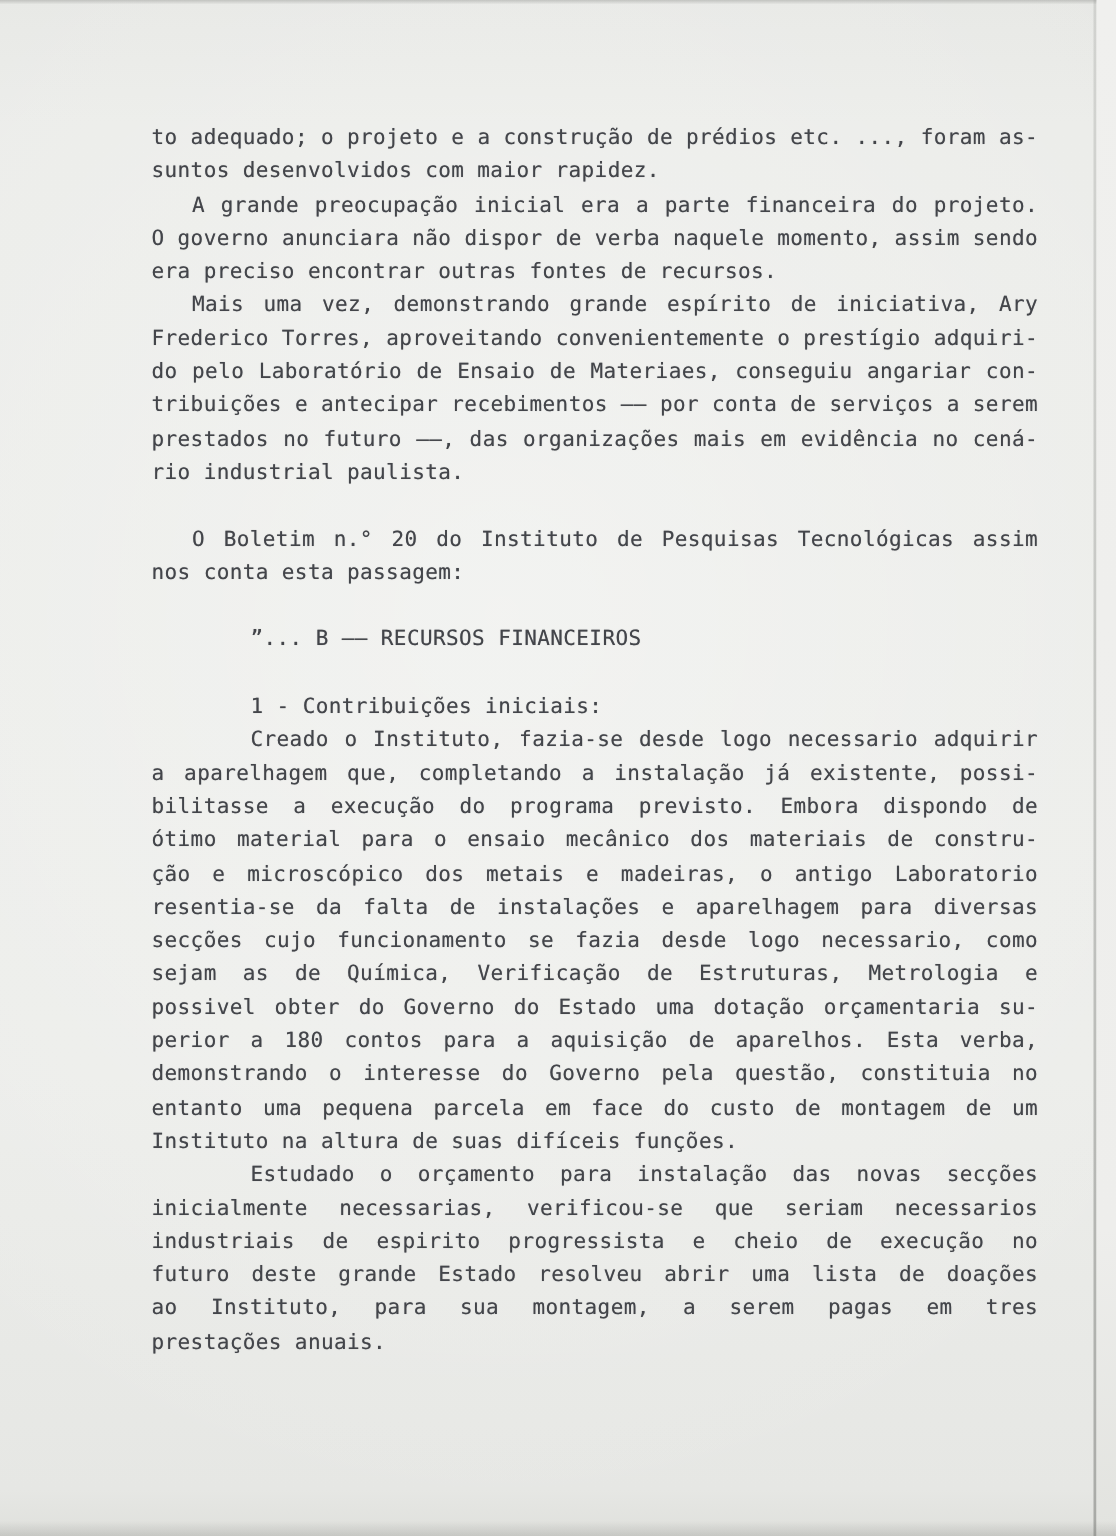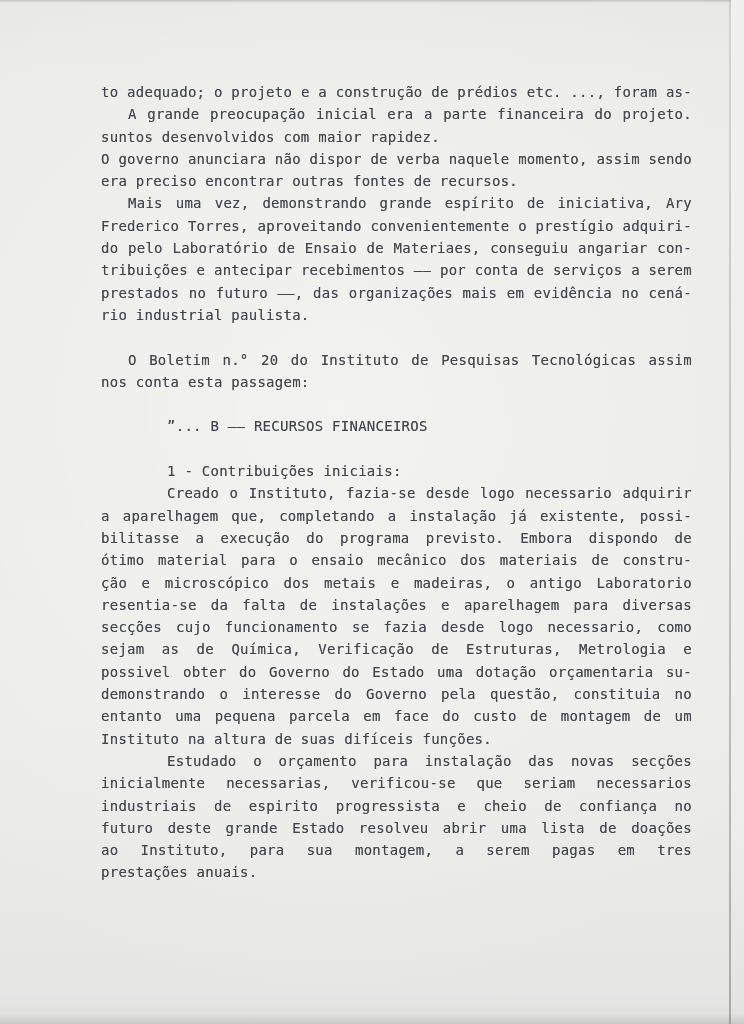--- a/index.html
+++ b/index.html
@@ -53,22 +53,22 @@
   .indent-2 { padding-left: 66px; }
   .blank { height: 22.3px; }
 </style>
 </head>
 <body>
 
 <div class="page">
   <div class="scan-edge-top"></div>
   <div class="text-block">
       <div class="line indent-0 justify">to adequado; o projeto e a construção de prédios etc. ..., foram as-</div>
+      <div class="line indent-0">suntos desenvolvidos com maior rapidez.</div>
       <div class="line indent-1 justify">A grande preocupação inicial era a parte financeira do projeto.</div>
-      <div class="line indent-0">suntos desenvolvidos com maior rapidez.</div>
       <div class="line indent-0 justify">O governo anunciara não dispor de verba naquele momento, assim sendo</div>
       <div class="line indent-0">era preciso encontrar outras fontes de recursos.</div>
       <div class="line indent-1 justify">Mais uma vez, demonstrando grande espírito de iniciativa, Ary</div>
       <div class="line indent-0 justify">Frederico Torres, aproveitando convenientemente o prestígio adquiri-</div>
       <div class="line indent-0 justify">do pelo Laboratório de Ensaio de Materiaes, conseguiu angariar con-</div>
       <div class="line indent-0 justify">tribuições e antecipar recebimentos —— por conta de serviços a serem</div>
       <div class="line indent-0 justify">prestados no futuro ——, das organizações mais em evidência no cená-</div>
       <div class="line indent-0">rio industrial paulista.</div>
       <div class="blank"></div>
       <div class="line indent-1 justify">O Boletim n.° 20 do Instituto de Pesquisas Tecnológicas assim</div>
@@ -79,26 +79,27 @@
       <div class="line indent-2">1 - Contribuições iniciais:</div>
       <div class="line indent-2 justify">Creado o Instituto, fazia-se desde logo necessario adquirir</div>
       <div class="line indent-0 justify">a aparelhagem que, completando a instalação já existente, possi-</div>
       <div class="line indent-0 justify">bilitasse a execução do programa previsto. Embora dispondo de</div>
       <div class="line indent-0 justify">ótimo material para o ensaio mecânico dos materiais de constru-</div>
       <div class="line indent-0 justify">ção e microscópico dos metais e madeiras, o antigo Laboratorio</div>
       <div class="line indent-0 justify">resentia-se da falta de instalações e aparelhagem para diversas</div>
       <div class="line indent-0 justify">secções cujo funcionamento se fazia desde logo necessario, como</div>
       <div class="line indent-0 justify">sejam as de Química, Verificação de Estruturas, Metrologia e</div>
       <div class="line indent-0 justify">possivel obter do Governo do Estado uma dotação orçamentaria su-</div>
+      <div class="line indent-0 justify">perior a 180 contos para a aquisição de aparelhos. Esta verba,</div>
       <div class="line indent-0 justify">demonstrando o interesse do Governo pela questão, constituia no</div>
       <div class="line indent-0 justify">entanto uma pequena parcela em face do custo de montagem de um</div>
       <div class="line indent-0">Instituto na altura de suas difíceis funções.</div>
       <div class="line indent-2 justify">Estudado o orçamento para instalação das novas secções</div>
       <div class="line indent-0 justify">inicialmente necessarias, verificou-se que seriam necessarios</div>
-      <div class="line indent-0 justify">industriais de espirito progressista e cheio de confiança no</div>
+      <div class="line indent-0 justify">industriais de espirito progressista e cheio de execução no</div>
       <div class="line indent-0 justify">futuro deste grande Estado resolveu abrir uma lista de doações</div>
       <div class="line indent-0 justify">ao Instituto, para sua montagem, a serem pagas em tres</div>
       <div class="line indent-0">prestações anuais.</div>
     </div>
   <div class="scan-line-right"></div>
   <div class="scan-strip-right"></div>
   <div class="scan-edge-bottom"></div>
 </div>
 
 </body></html>

